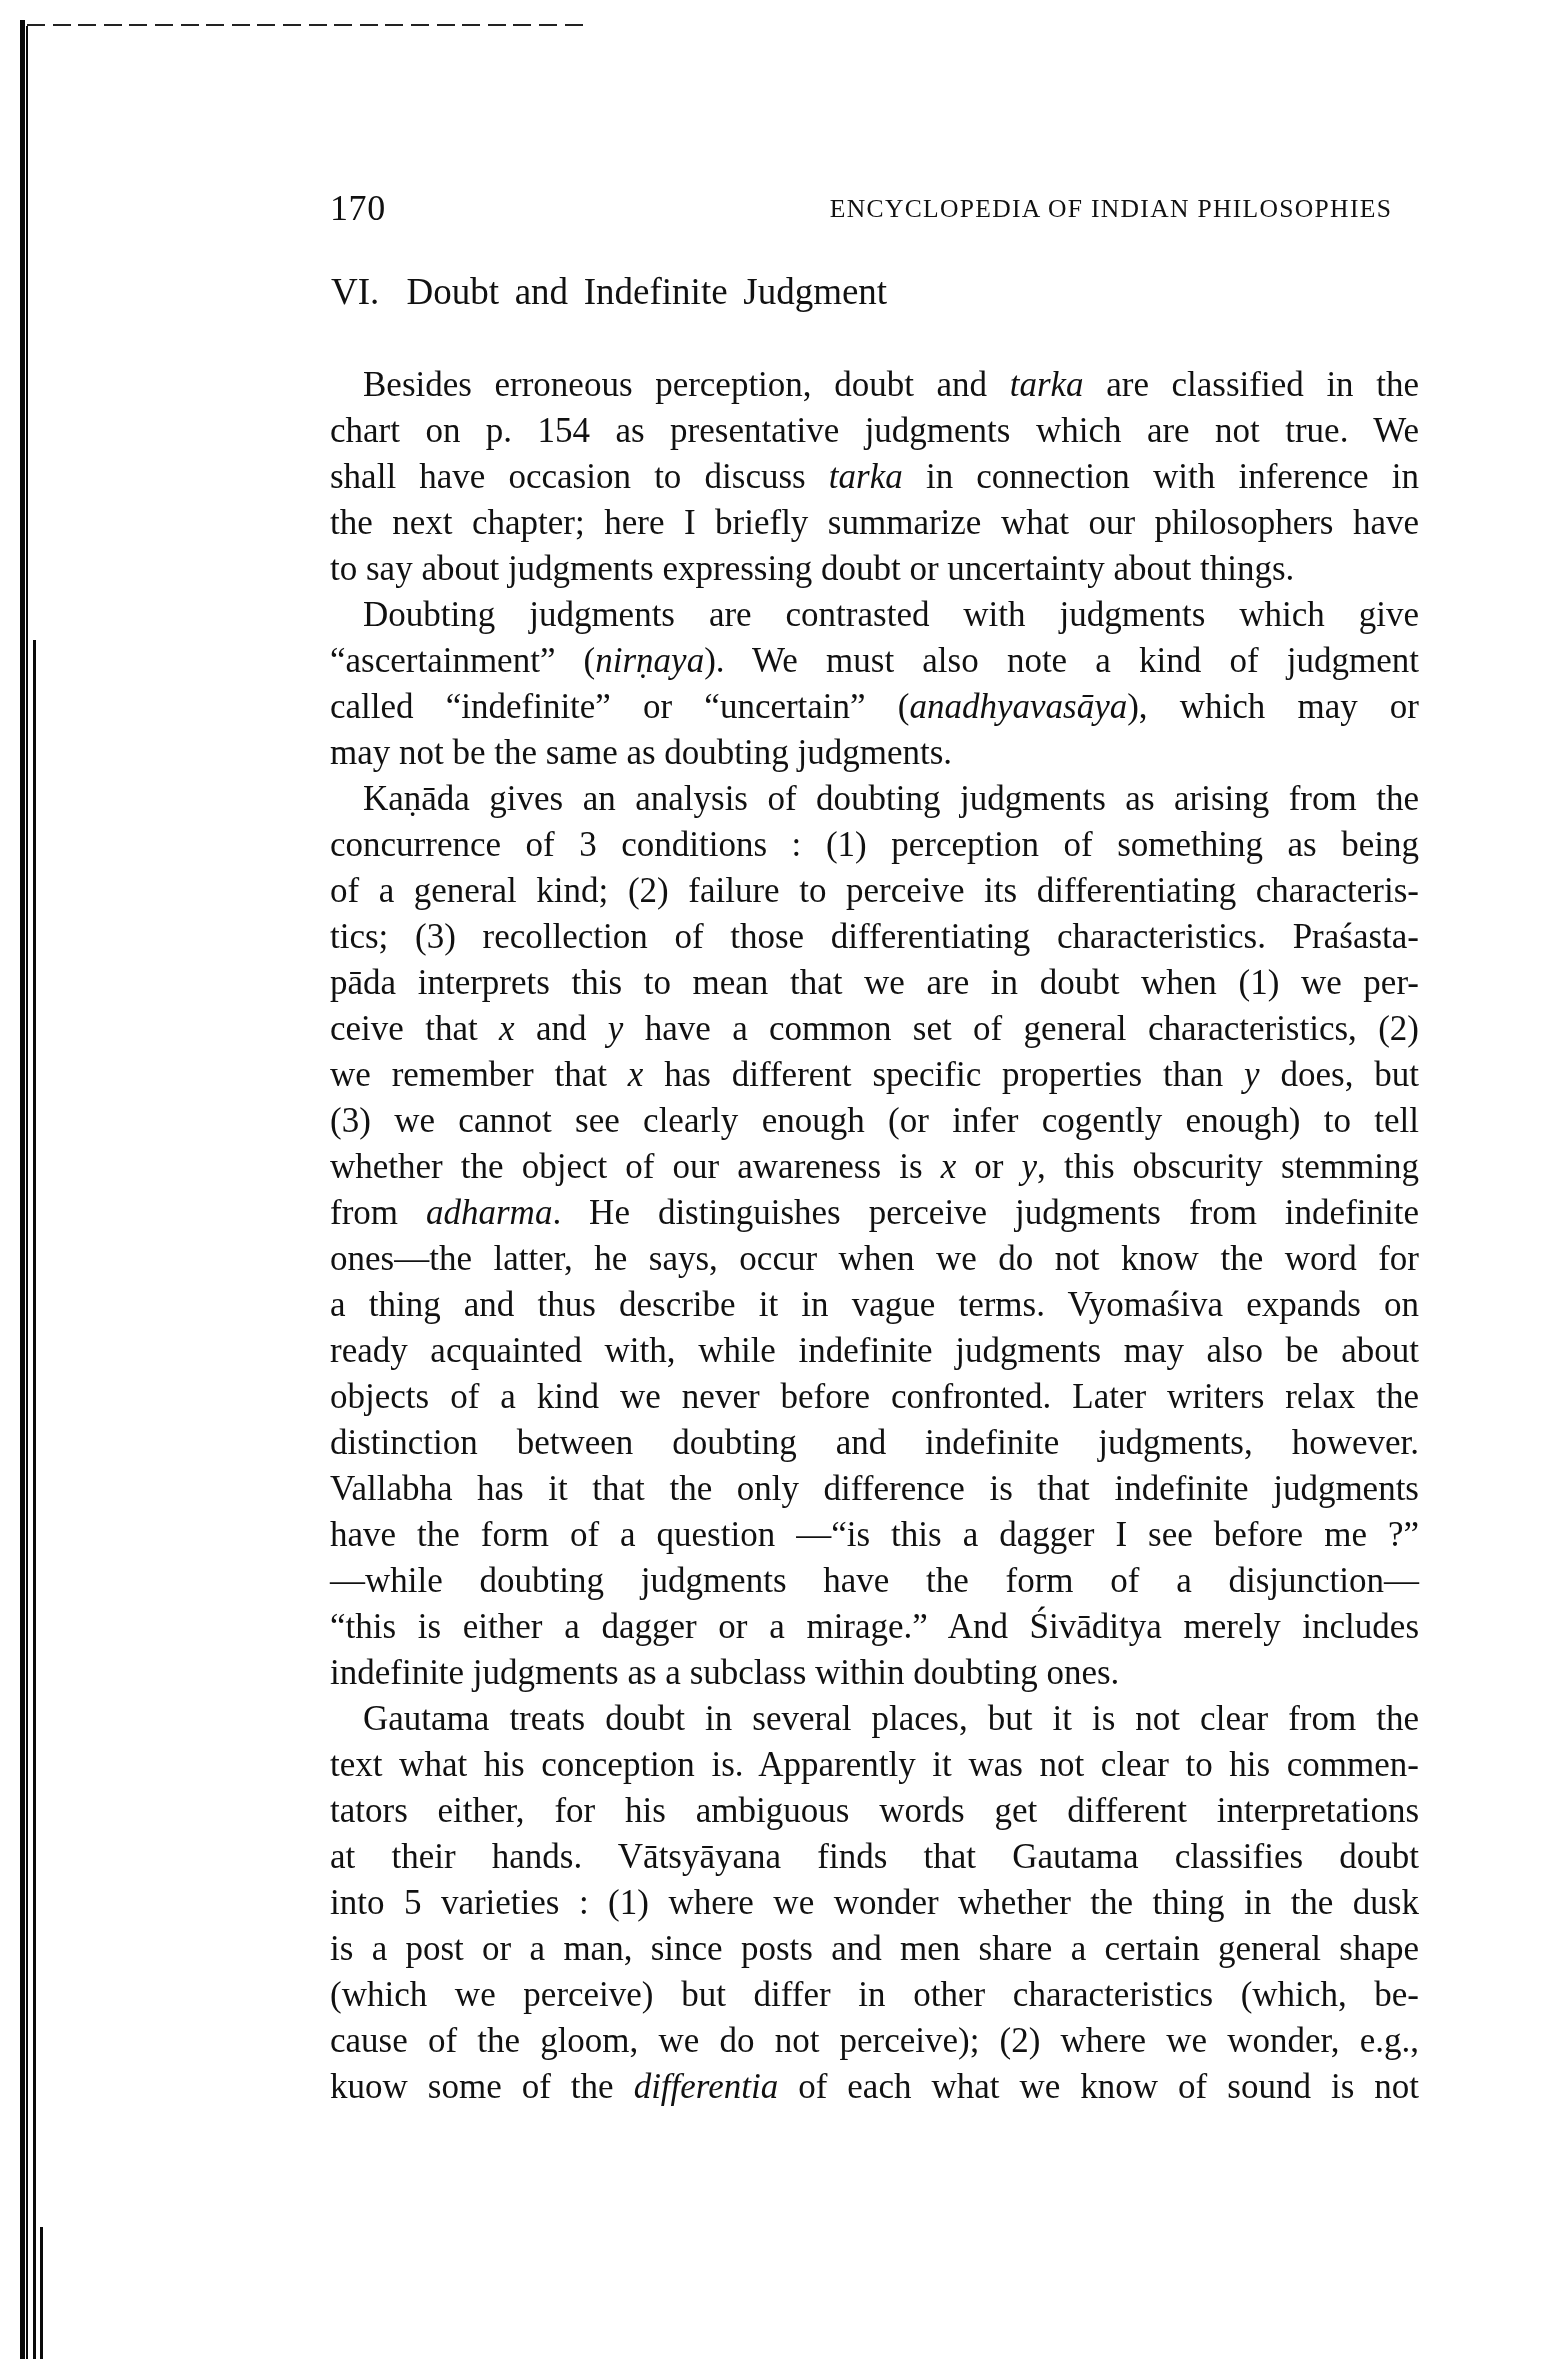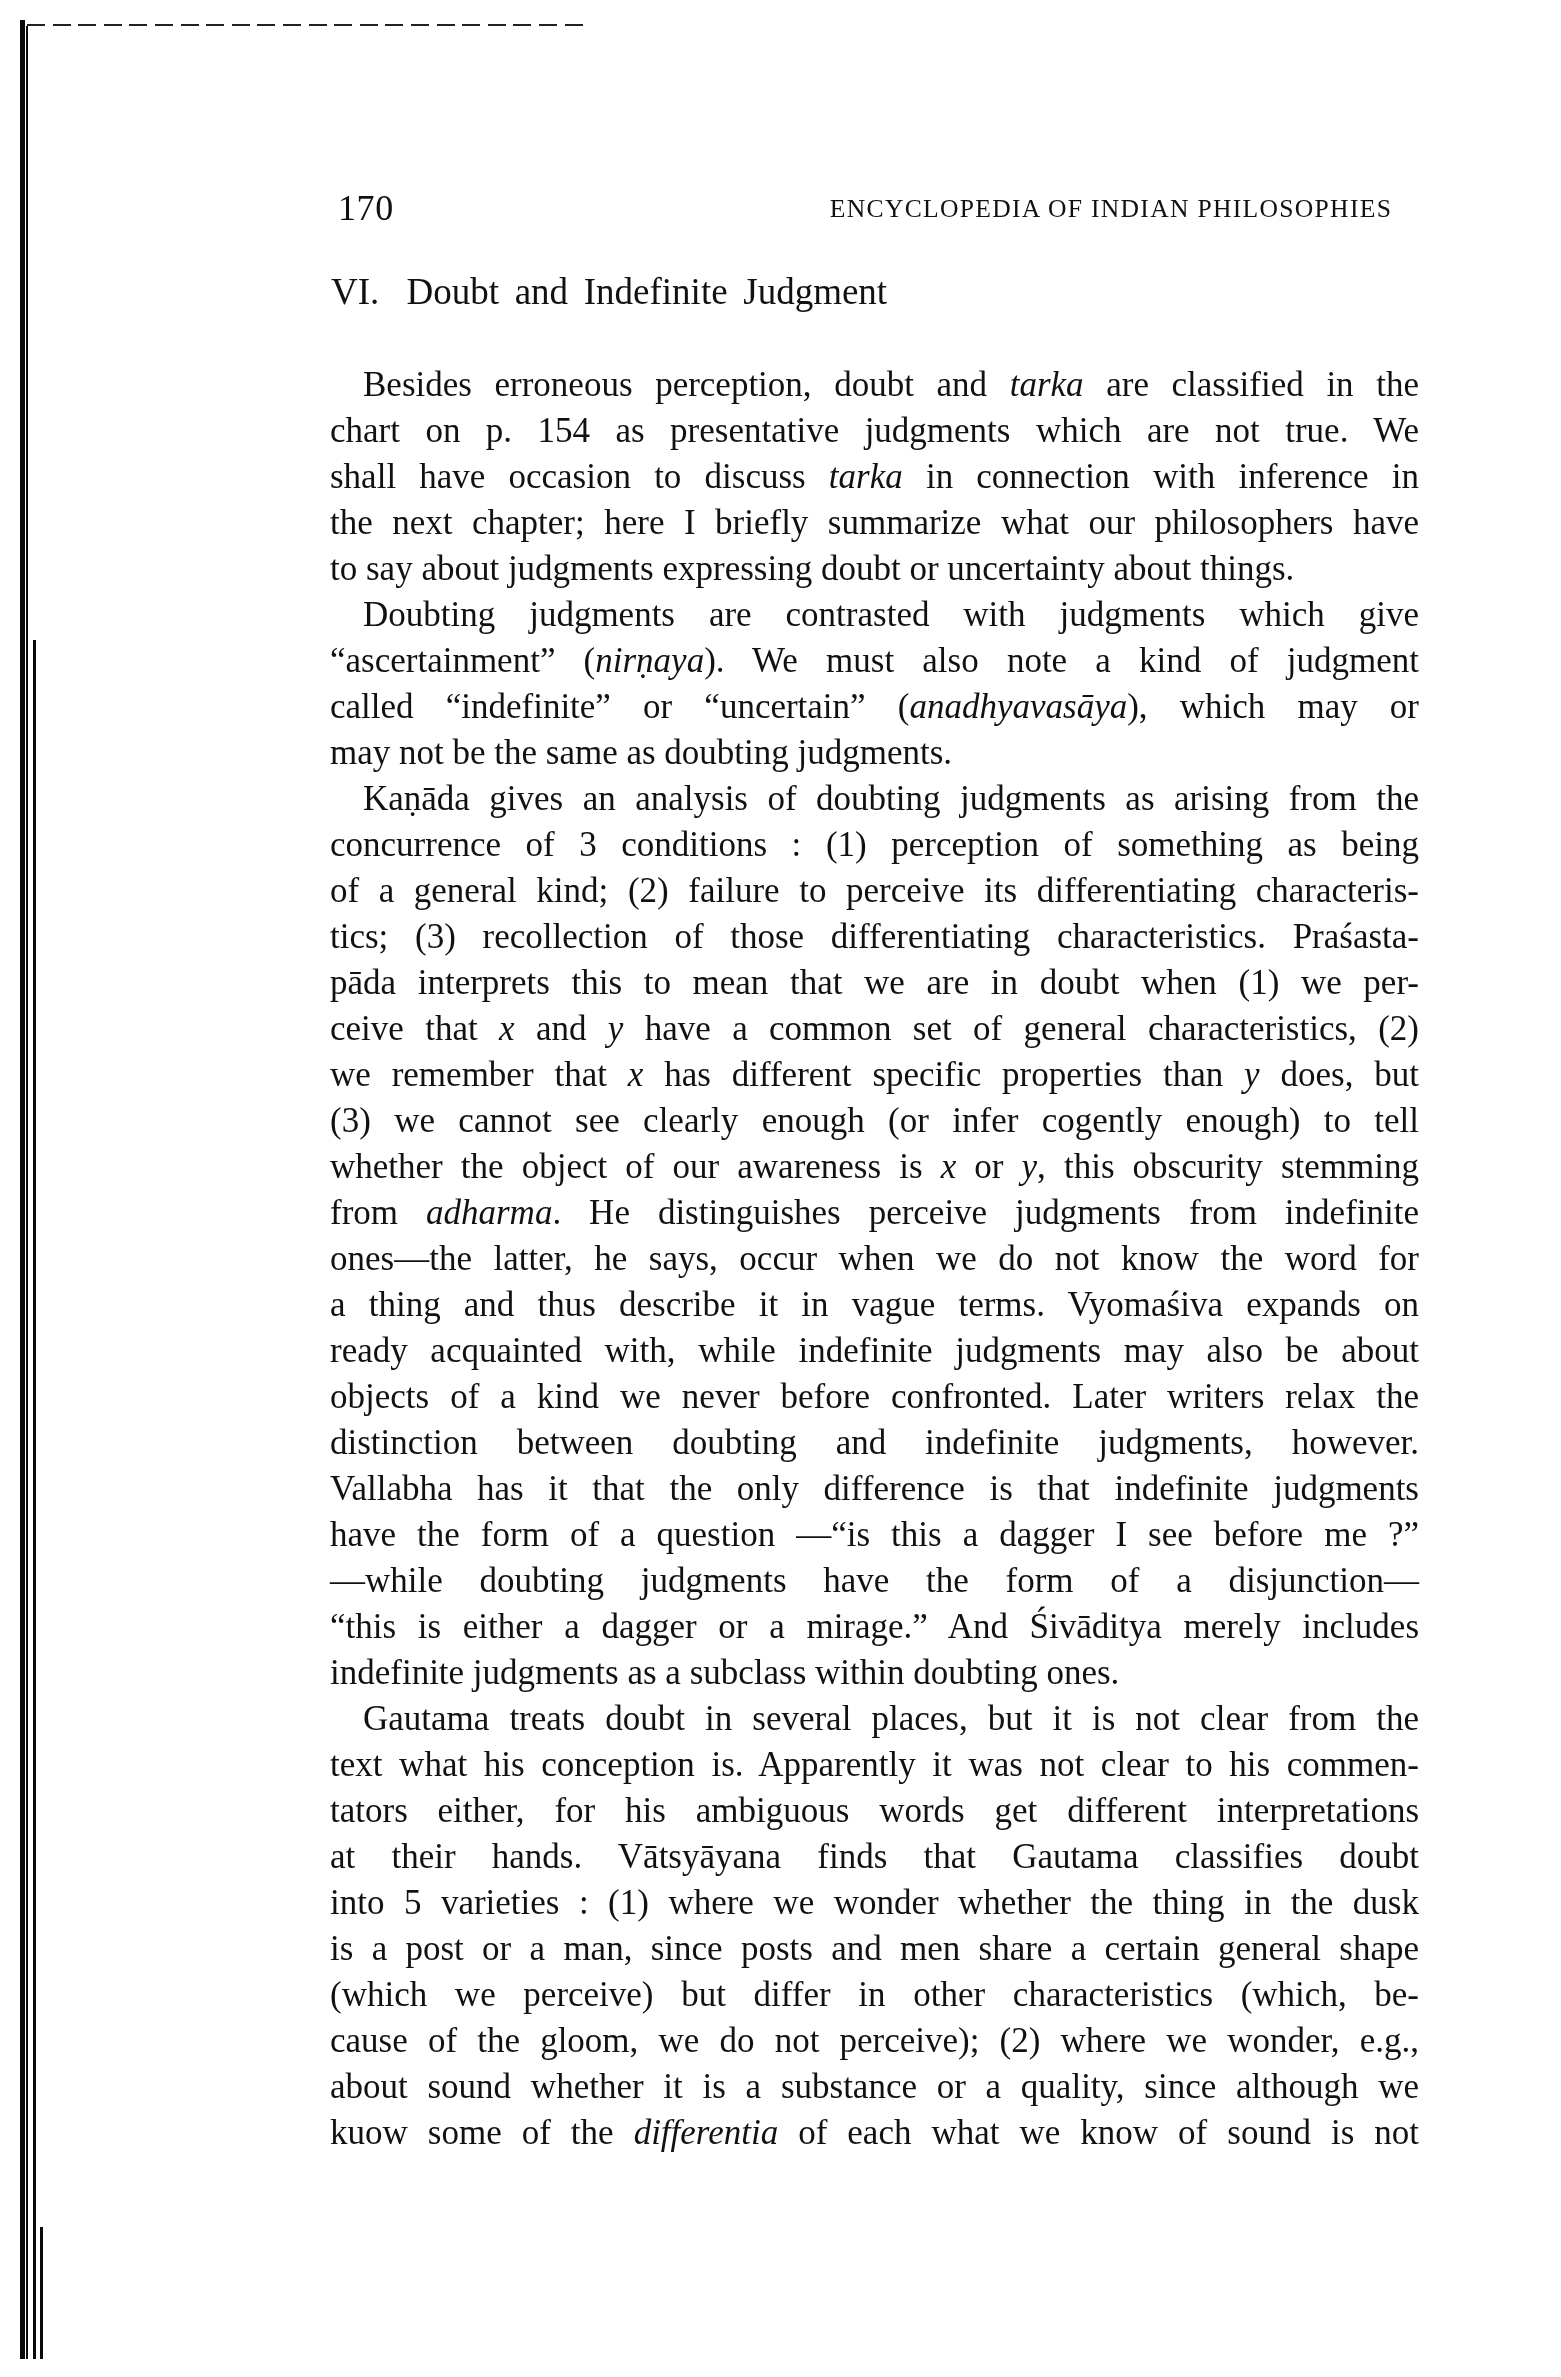--- a/index.html
+++ b/index.html
@@ -1,21 +1,21 @@
 <!DOCTYPE html>
 <html style="font-size:10.2px"><head>
 <meta charset="utf-8">
 <style>
   html, body { margin: 0; padding: 0; background: #ffffff; }
   body { width: 1562px; height: 2377px; position: relative; overflow: hidden;
          font-family: "Liberation Serif", "DejaVu Serif", serif; color: #111; }
   .scan-bar { position: absolute; background: #0a0a0a; }
   .scan-top { position: absolute; left: 27px; top: 24px; width: 563px; height: 1.9px;
               background: repeating-linear-gradient(90deg, #222 0 18px, transparent 18px 25.6px); }
-  .page-number { position: absolute; left: 330px; top: 189px; font-size: 36px; line-height: 38px; letter-spacing: 0.6px; margin-left: 8px; }
+  .page-number { position: absolute; left: 330px; top: 189px; font-size: 36px; line-height: 38px; letter-spacing: 0.6px; }
   .running-head { position: absolute; left: 787px; top: 193px; width: 648px; text-align: center;
                   font-size: 25.6px; line-height: 32px; letter-spacing: 1.3px; }
   .section-heading { position: absolute; left: 331px; top: 269px; font-size: 37px; line-height: 45px; }
   .section-heading .num { margin-right: 18px; margin-top: 48px; }
   .section-heading .title { word-spacing: 6.4px; }
   .body { position: absolute; left: 330px; top: 362px; width: 1089px; }
   .line { display: block; font-size: 35px; line-height: 46px; height: 46px; white-space: nowrap;
           text-align: justify; text-align-last: justify; overflow: visible; }
   .line.last { text-align-last: left; }
   .line.indent { padding-left: 33px; }
@@ -76,17 +76,16 @@
     </div>
     <div>
       <div class="line indent"><span>Gautama treats doubt in several places, but it is not clear from the</span></div>
       <div class="line"><span>text what his conception is.  Apparently it was not clear to his commen-</span></div>
       <div class="line"><span>tators either, for his ambiguous words get different interpretations</span></div>
       <div class="line"><span>at their hands.  Vātsyāyana finds that Gautama classifies doubt</span></div>
       <div class="line"><span>into 5 varieties : (1) where we wonder whether the thing in the dusk</span></div>
       <div class="line"><span>is a post or a man, since posts and men share a certain general shape</span></div>
       <div class="line"><span>(which we perceive) but differ in other characteristics (which, be-</span></div>
       <div class="line"><span>cause of the gloom, we do not perceive); (2) where we wonder, e.g.,</span></div>
-      <div class="line"><span>about sound whether it is a substance or a quality, since although we</span></div>
       <div class="line"><span>kuow some of the </span><i>differentia</i><span> of each what we know of sound is not</span></div>
     </div>
   </div>
 
 
 </body></html>

